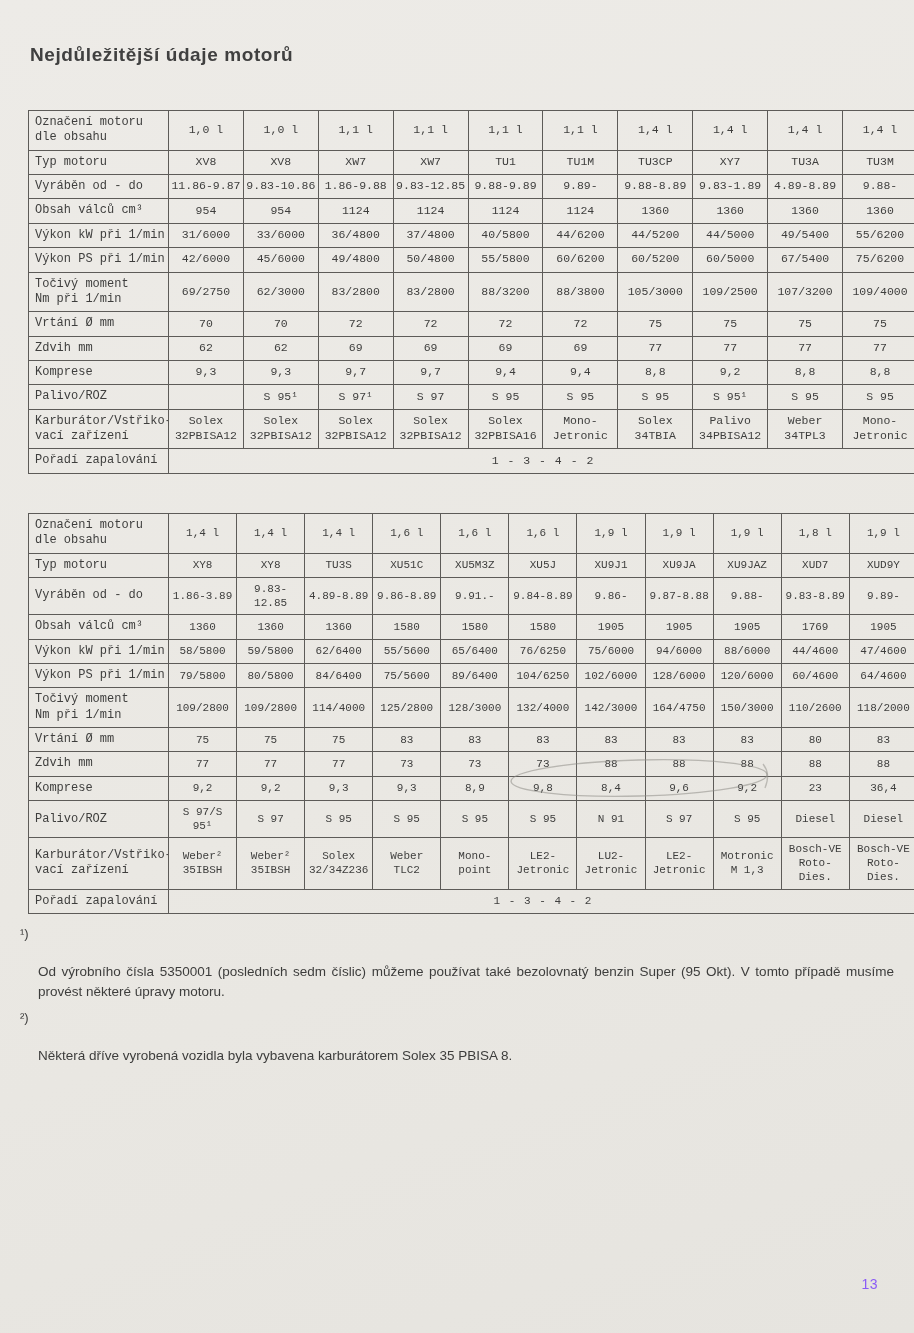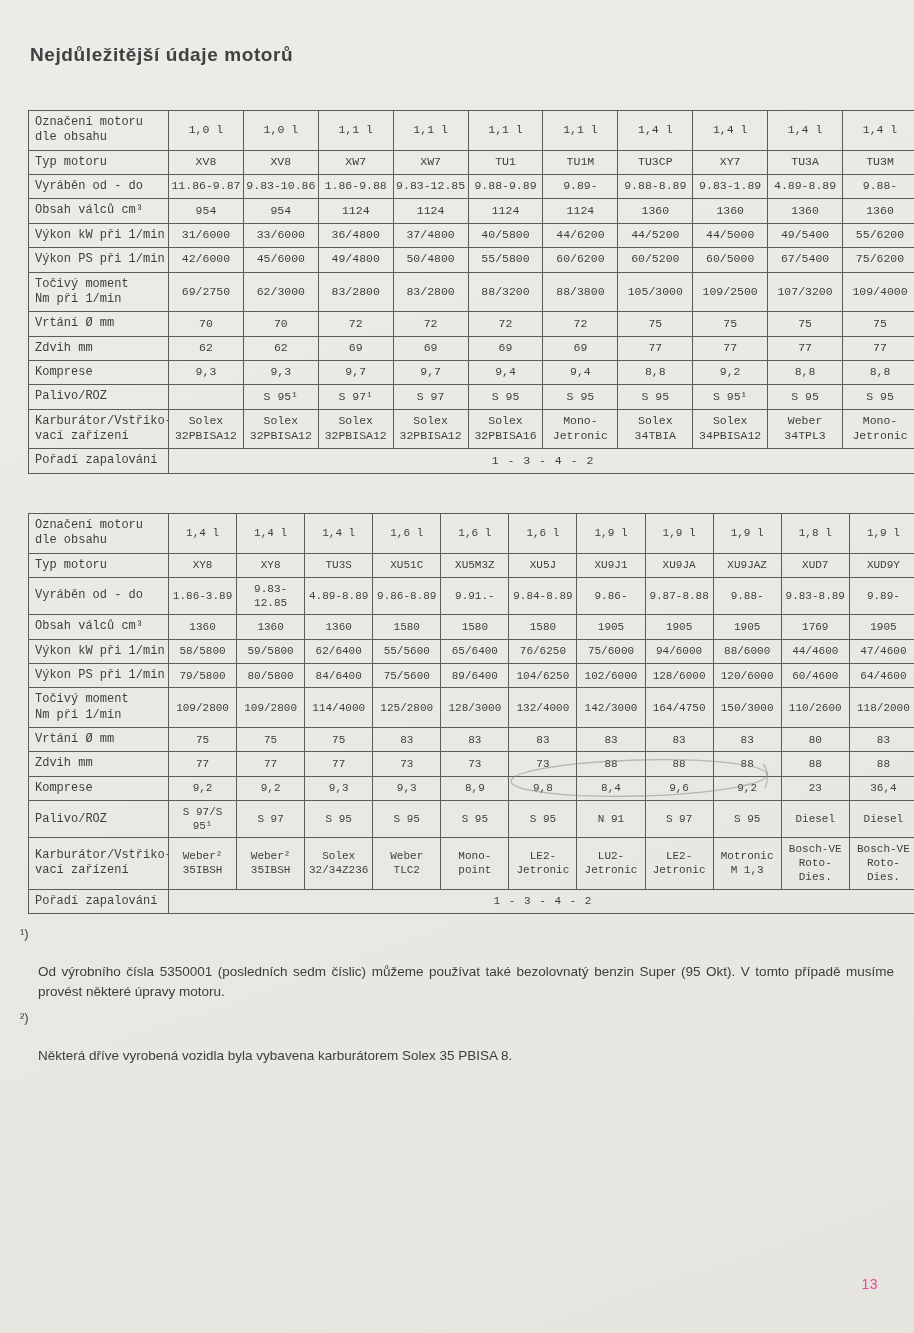--- a/index.html
+++ b/index.html
@@ -39,21 +39,21 @@
     font-size:12px;white-space:pre-line;
   }
   .t2 td.row-label{font-size:12px;}
   .engine-table td.span-cell{text-align:center;letter-spacing:1px;}
   .footnotes{position:absolute;left:20px;top:926px;width:874px;}
   .footnote{display:flex;margin-bottom:9px;}
   .fn-marker{flex:0 0 18px;font-size:13px;color:#3d3d3c;}
   .fn-text{flex:1;font-size:13.5px;line-height:1.45;color:#3d3d3c;text-align:justify;margin-top:36px;}
   .page-number{
     position:absolute;right:36px;top:1276px;
-    font-size:14px;color:#ec4899;letter-spacing:.5px;
+    font-size:14px;color:#8b5cf6;letter-spacing:.5px;
   }
   .pencil-mark{position:absolute;left:505px;top:750px;pointer-events:none;}
 </style>
 </head>
 <body>
 
 <div class="page">
 
   <h1 class="title">Nejdůležitější údaje motorů</h1>
 
@@ -207,21 +207,21 @@
         <tr>
           <td class="row-label">Karburátor/Vstřiko-
 vací zařízení</td>
           <td class="cell">Solex 32PBISA12</td>
           <td class="cell">Solex 32PBISA12</td>
           <td class="cell">Solex 32PBISA12</td>
           <td class="cell">Solex 32PBISA12</td>
           <td class="cell">Solex 32PBISA16</td>
           <td class="cell">Mono-Jetronic</td>
           <td class="cell">Solex 34TBIA</td>
-          <td class="cell">Solex 34PBISA12</td>
+          <td class="cell">Palivo 34PBISA12</td>
           <td class="cell">Weber 34TPL3</td>
           <td class="cell">Mono-Jetronic</td>
         </tr>
         <tr>
           <td class="row-label">Pořadí zapalování</td>
           <td class="cell span-cell" colspan="10">1 - 3 - 4 - 2</td>
         </tr>
       </tbody>
   </table>
 

